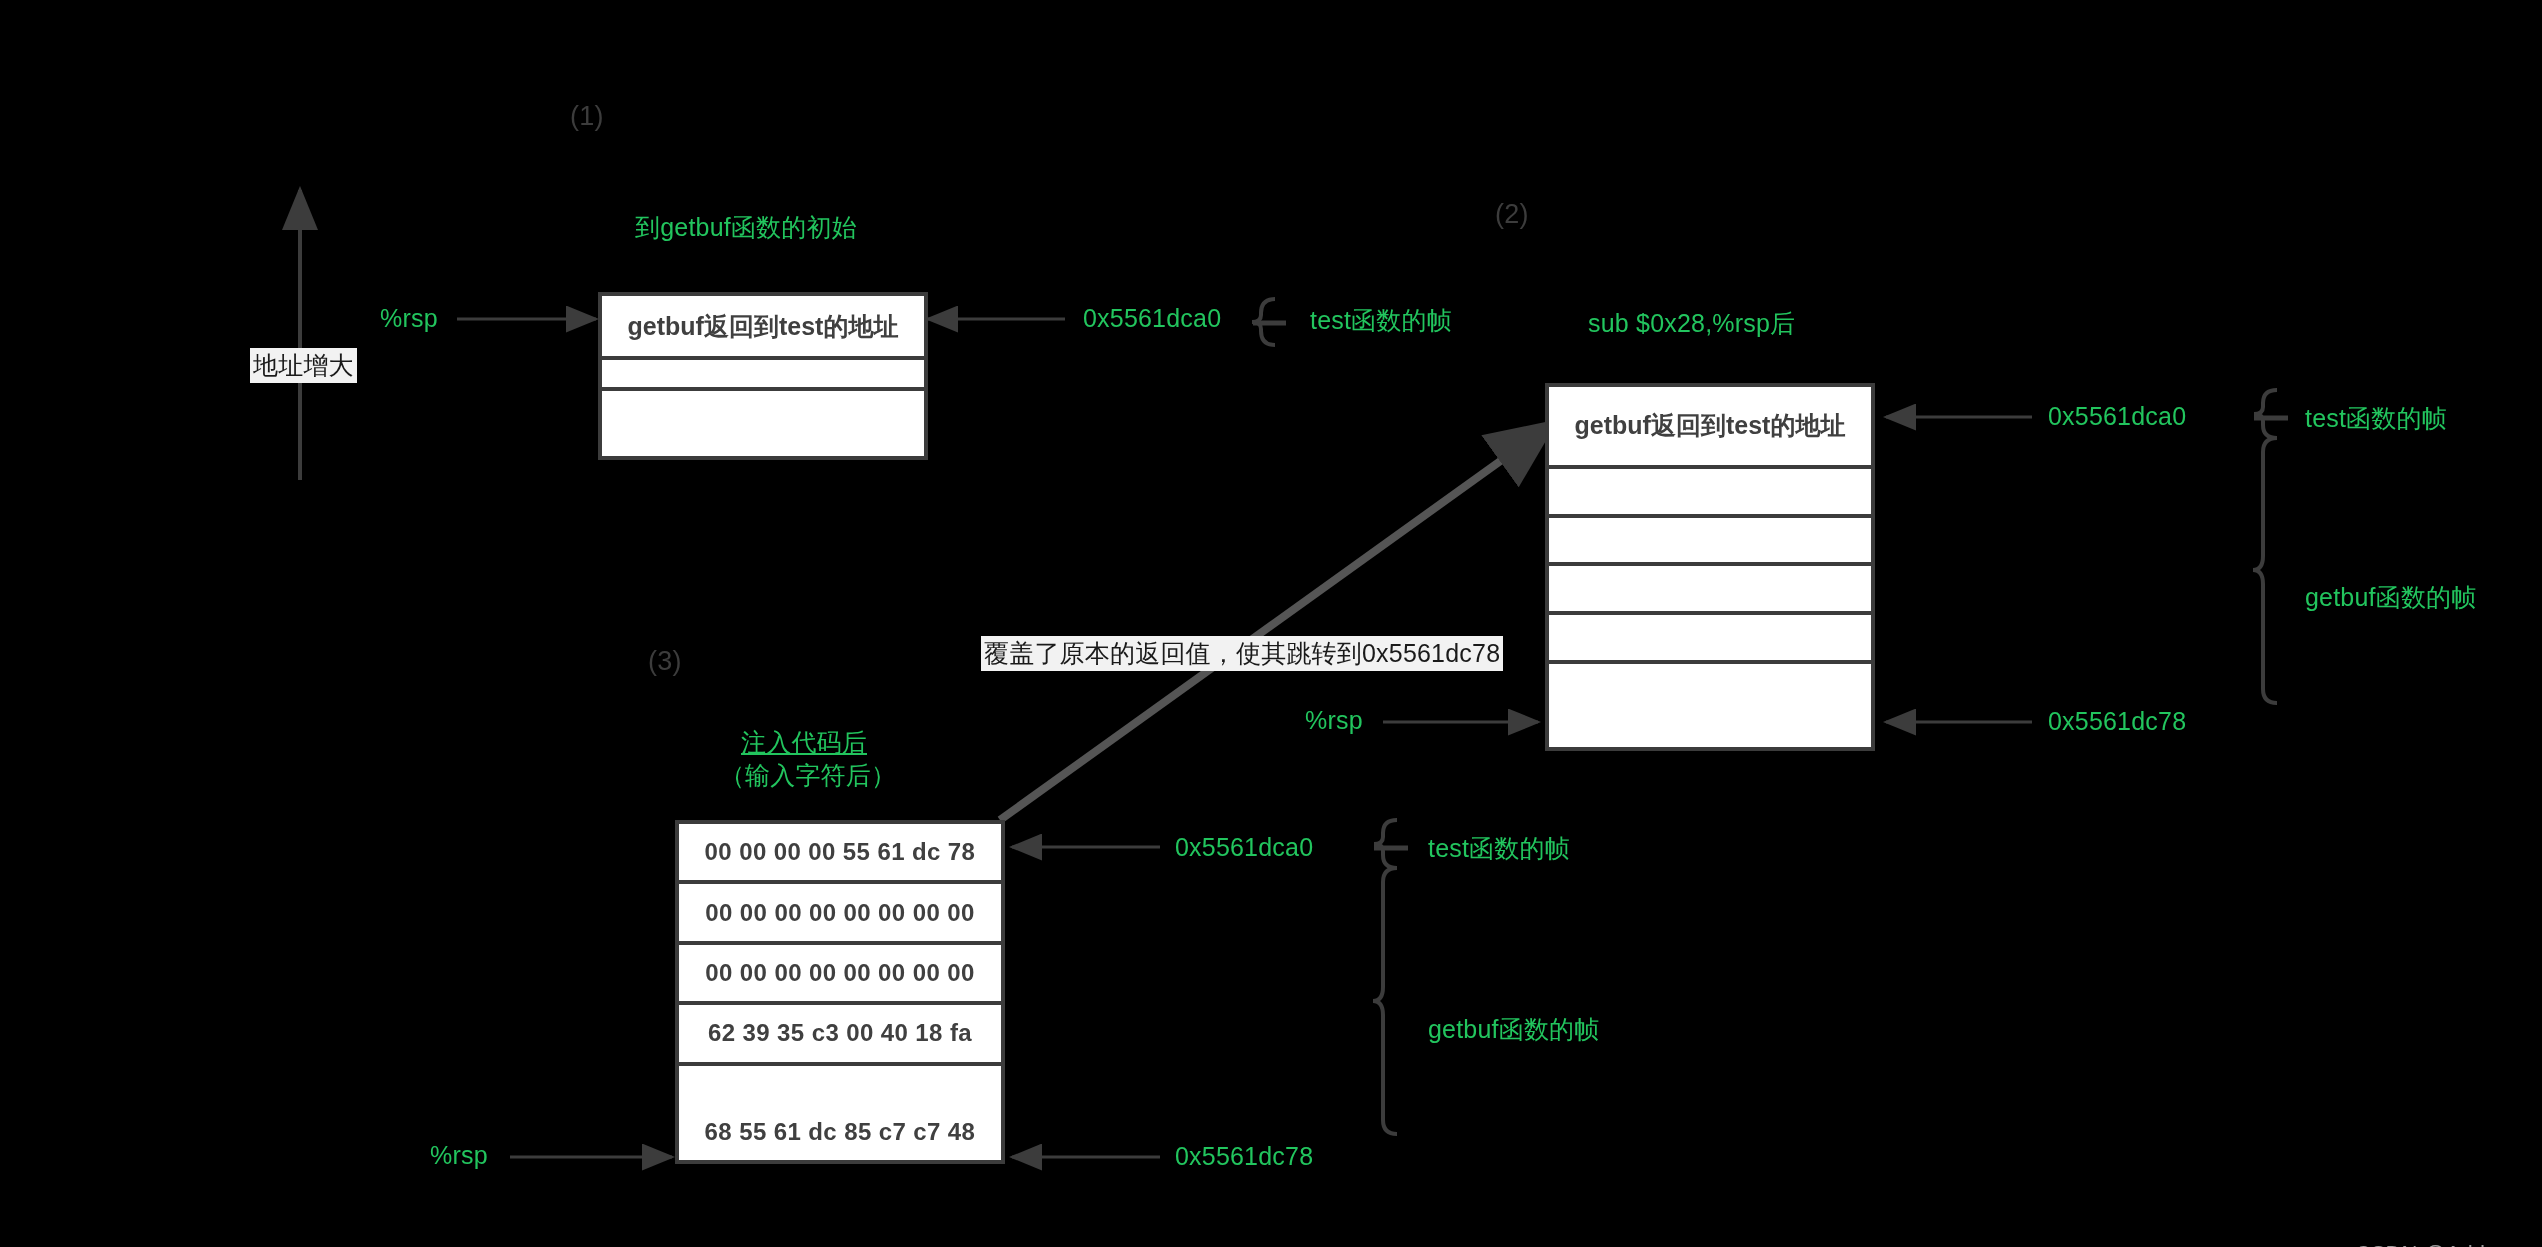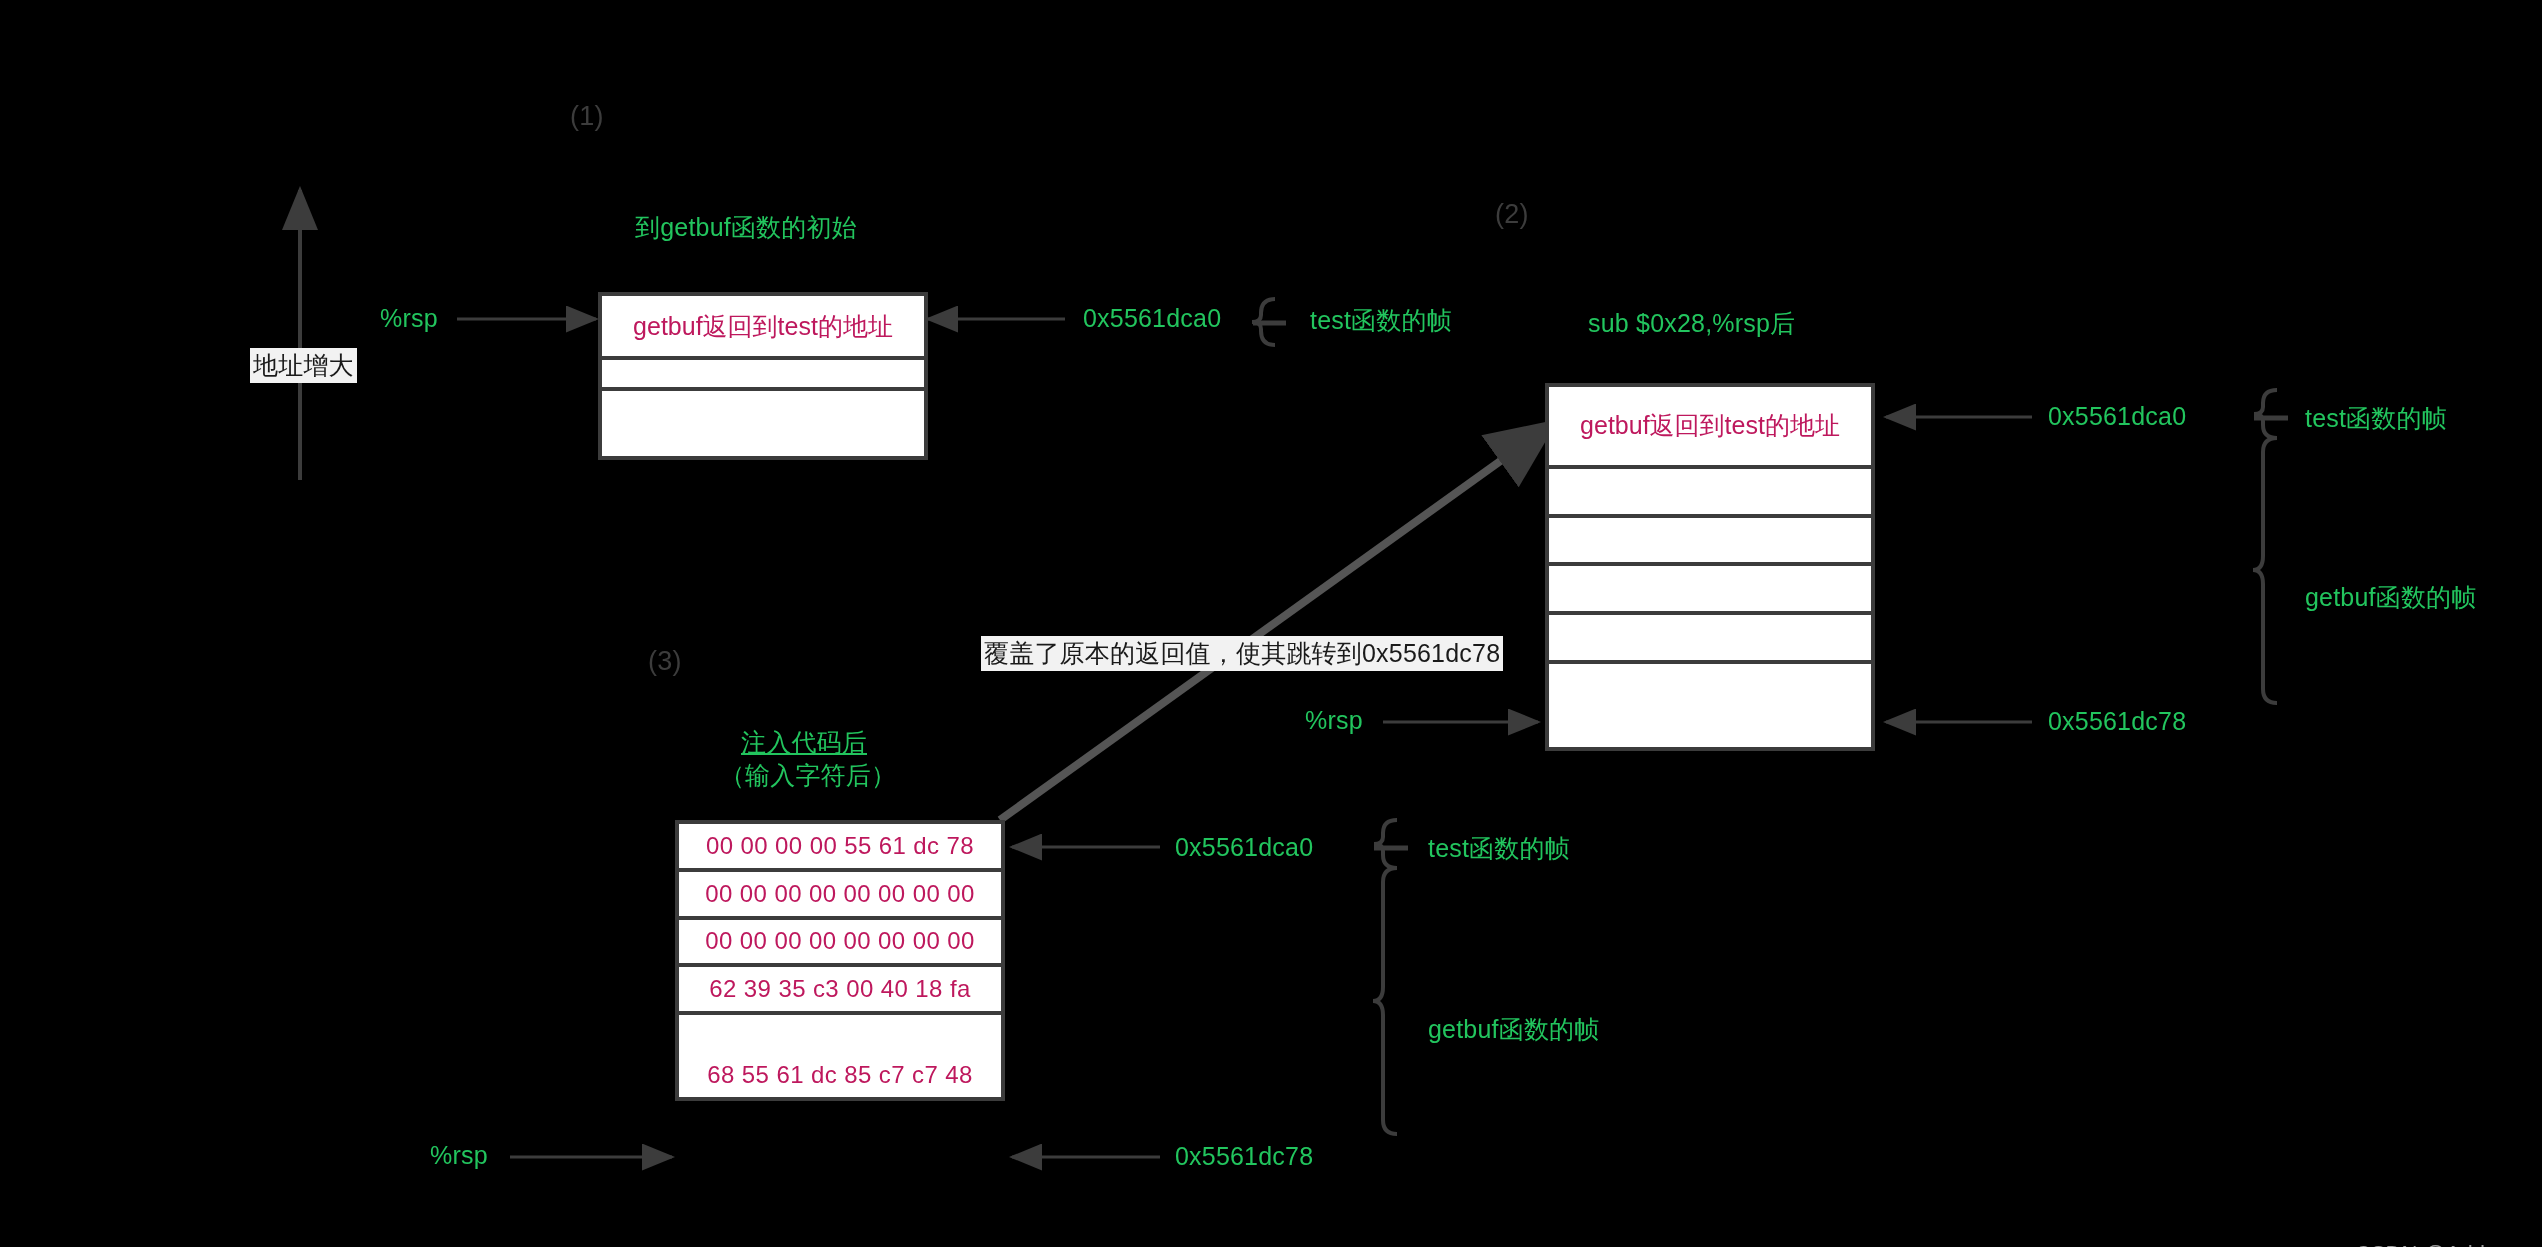--- a/index.html
+++ b/index.html
@@ -51,26 +51,27 @@
     border: 4px solid #3c3c3c;
     background: #ffffff;
     display: flex;
     flex-direction: column;
   }
   .cell {
     box-sizing: border-box;
     flex: 1 1 auto;
     border-bottom: 4px solid #3c3c3c;
     background: #ffffff;
-    color: #be185d;
+    color: #404040;
     display: flex;
     align-items: center;
     justify-content: center;
     font-size: 25px;
     white-space: pre;
+    font-weight: bold;
   }
   .cell:last-child { border-bottom: none; margin-top: 38px; }
   .cell.hex { font-size: 24px; letter-spacing: 0.4px; }
   svg.overlay {
     position: absolute;
     left: 0; top: 0;
     width: 2542px;
     height: 1247px;
     pointer-events: none;
   }
@@ -166,21 +167,21 @@
   <div class="lbl" style="left:2048px; top:401px;">0x5561dca0</div>
   <div class="lbl" style="left:2048px; top:706px;">0x5561dc78</div>
   <div class="lbl" style="left:2305px; top:403px;">test函数的帧</div>
   <div class="lbl" style="left:2305px; top:582px;">getbuf函数的帧</div>
 
   <div class="lbl num" style="left:648px; top:645px;">(3)</div>
   <div class="lbl center" style="left:704px; top:727px; width:200px;text-decoration:underline;">注入代码后</div>
   <div class="lbl center" style="left:698px; top:760px; width:220px;">（输入字符后）</div>
   <div class="lbl" style="left:430px; top:1140px;">%rsp</div>
 
-  <div class="stack" style="left:675px; top:820px; width:330px; height:281px;">
+  <div class="stack" style="left:675px; top:820px; width:330px; height:344px;">
     <div class="cell hex">00 00 00 00 55 61 dc 78</div>
     <div class="cell hex">00 00 00 00 00 00 00 00</div>
     <div class="cell hex">00 00 00 00 00 00 00 00</div>
     <div class="cell hex">62 39 35 c3 00 40 18 fa</div>
     <div class="cell hex">68 55 61 dc 85 c7 c7 48</div>
   </div>
 
   <div class="lbl" style="left:1175px; top:832px;">0x5561dca0</div>
   <div class="lbl" style="left:1175px; top:1141px;">0x5561dc78</div>
   <div class="lbl" style="left:1428px; top:833px;">test函数的帧</div>

